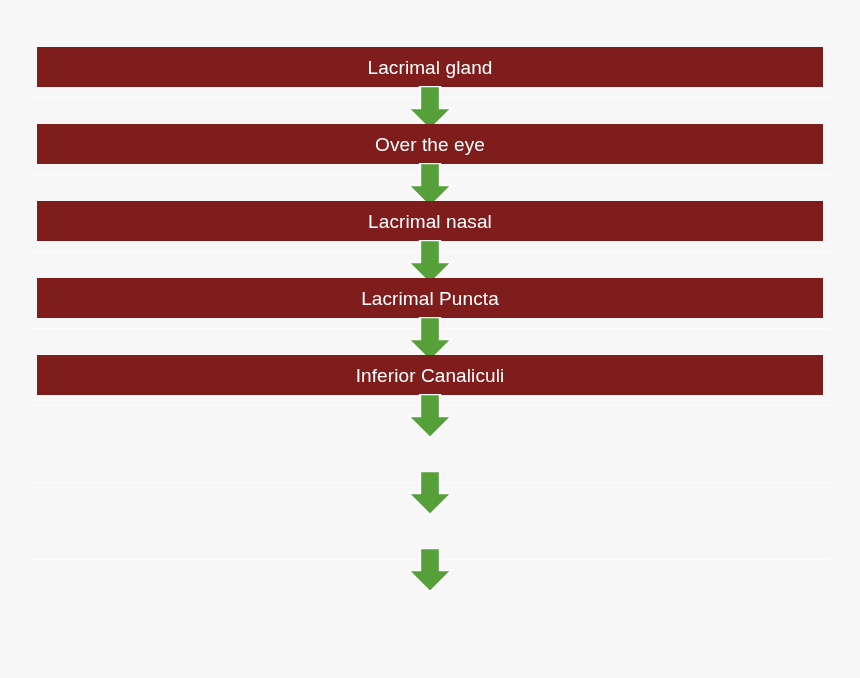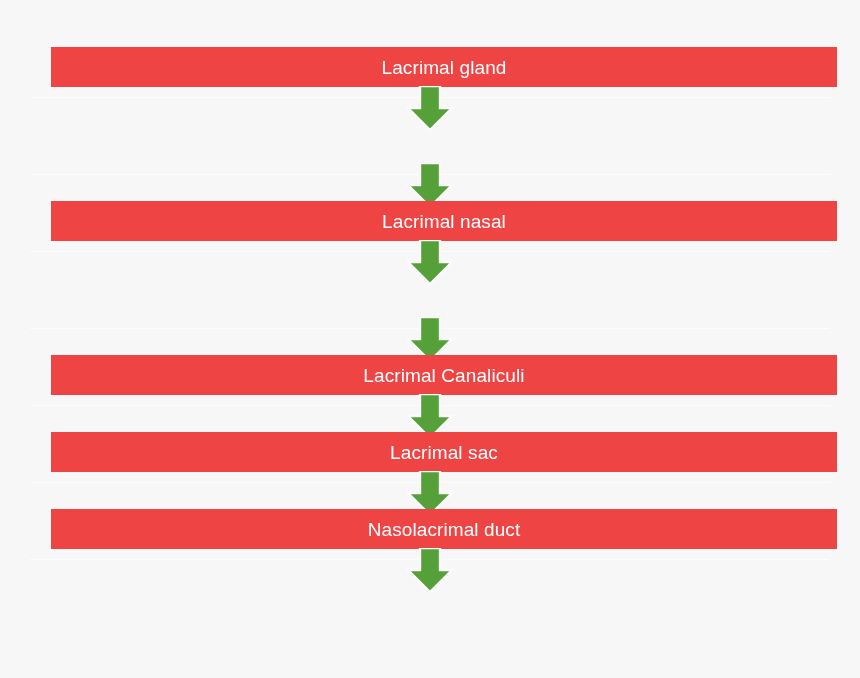--- a/index.html
+++ b/index.html
@@ -32,25 +32,25 @@
 
   .flow-step {
     position: absolute;
     left: 0;
     width: 800px;
     height: 54px;
   }
 
   .flow-box {
     position: absolute;
-    left: 21px;
+    left: 7px;
     top: 7px;
     width: 786px;
     height: 40px;
-    background: #ef4444;
+    background: #7f1d1d;
     display: flex;
     align-items: center;
     justify-content: center;
     box-sizing: border-box;
   }
 
   .flow-box-label {
     color: #ffffff;
     font-size: 19px;
     font-family: "Liberation Sans", sans-serif;
@@ -105,75 +105,75 @@
         <span class="flow-box-label">Lacrimal gland</span>
       </div>
     </div>
     <div class="flow-connector" style="top:54px;">
       <div class="rule"></div>
       <svg viewBox="0 0 48 46">
         <path class="arrow-shape" d="M14 0 L34 0 L34 22 L46 22 L24 44 L2 22 L14 22 Z"></path>
       </svg>
     </div>
 
+    <div class="flow-step" style="top:77px;">
+      <div class="flow-box">
+        <span class="flow-box-label">Over the eye</span>
+      </div>
+    </div>
     <div class="flow-connector" style="top:131px;">
       <div class="rule"></div>
       <svg viewBox="0 0 48 46">
         <path class="arrow-shape" d="M14 0 L34 0 L34 22 L46 22 L24 44 L2 22 L14 22 Z"></path>
       </svg>
     </div>
 
     <div class="flow-step" style="top:154px;">
       <div class="flow-box">
         <span class="flow-box-label">Lacrimal nasal</span>
       </div>
     </div>
     <div class="flow-connector" style="top:208px;">
       <div class="rule"></div>
       <svg viewBox="0 0 48 46">
         <path class="arrow-shape" d="M14 0 L34 0 L34 22 L46 22 L24 44 L2 22 L14 22 Z"></path>
       </svg>
     </div>
 
+    <div class="flow-step" style="top:231px;">
+      <div class="flow-box">
+        <span class="flow-box-label">Lacrimal Puncta</span>
+      </div>
+    </div>
     <div class="flow-connector" style="top:285px;">
       <div class="rule"></div>
       <svg viewBox="0 0 48 46">
         <path class="arrow-shape" d="M14 0 L34 0 L34 22 L46 22 L24 44 L2 22 L14 22 Z"></path>
       </svg>
     </div>
 
     <div class="flow-step" style="top:308px;">
       <div class="flow-box">
-        <span class="flow-box-label">Lacrimal Canaliculi</span>
+        <span class="flow-box-label">Inferior Canaliculi</span>
       </div>
     </div>
     <div class="flow-connector" style="top:362px;">
       <div class="rule"></div>
       <svg viewBox="0 0 48 46">
         <path class="arrow-shape" d="M14 0 L34 0 L34 22 L46 22 L24 44 L2 22 L14 22 Z"></path>
       </svg>
     </div>
 
-    <div class="flow-step" style="top:385px;">
-      <div class="flow-box">
-        <span class="flow-box-label">Lacrimal sac</span>
-      </div>
-    </div>
     <div class="flow-connector" style="top:439px;">
       <div class="rule"></div>
       <svg viewBox="0 0 48 46">
         <path class="arrow-shape" d="M14 0 L34 0 L34 22 L46 22 L24 44 L2 22 L14 22 Z"></path>
       </svg>
     </div>
 
-    <div class="flow-step" style="top:462px;">
-      <div class="flow-box">
-        <span class="flow-box-label">Nasolacrimal duct</span>
-      </div>
-    </div>
     <div class="flow-connector" style="top:516px;">
       <div class="rule"></div>
       <svg viewBox="0 0 48 46">
         <path class="arrow-shape" d="M14 0 L34 0 L34 22 L46 22 L24 44 L2 22 L14 22 Z"></path>
       </svg>
     </div>
 
 
   </div>
 </div>

